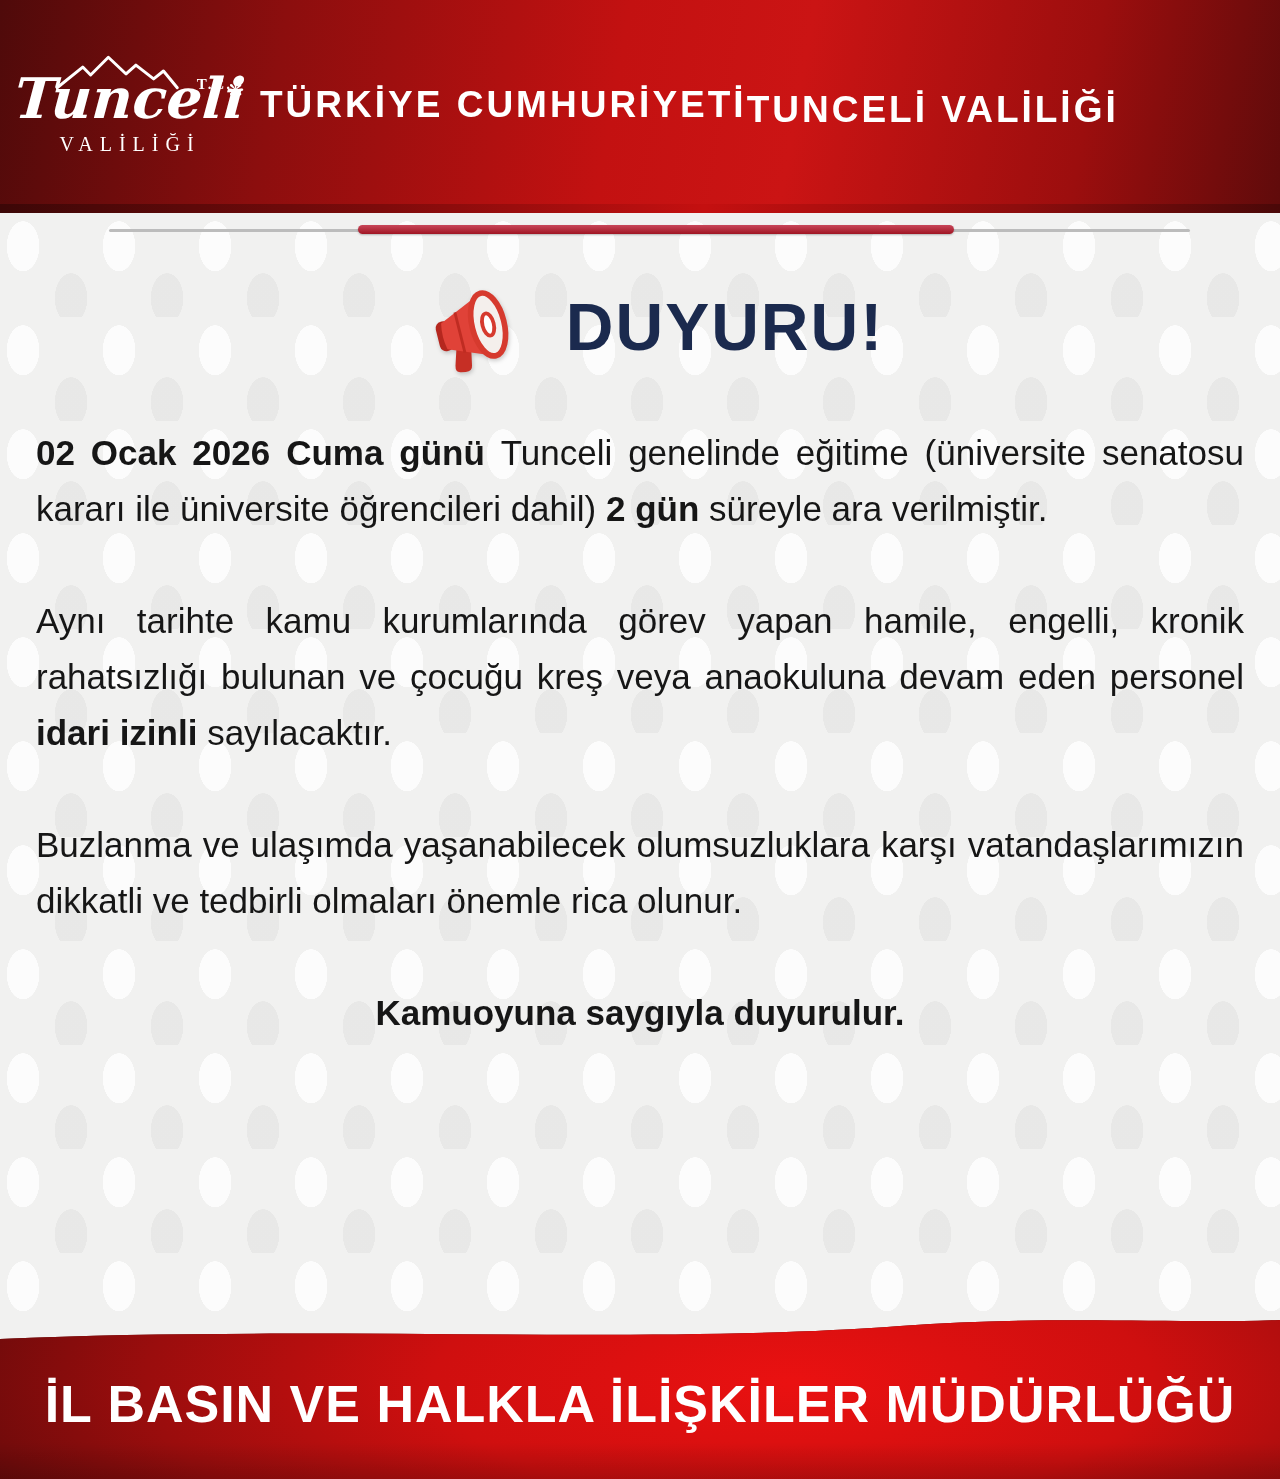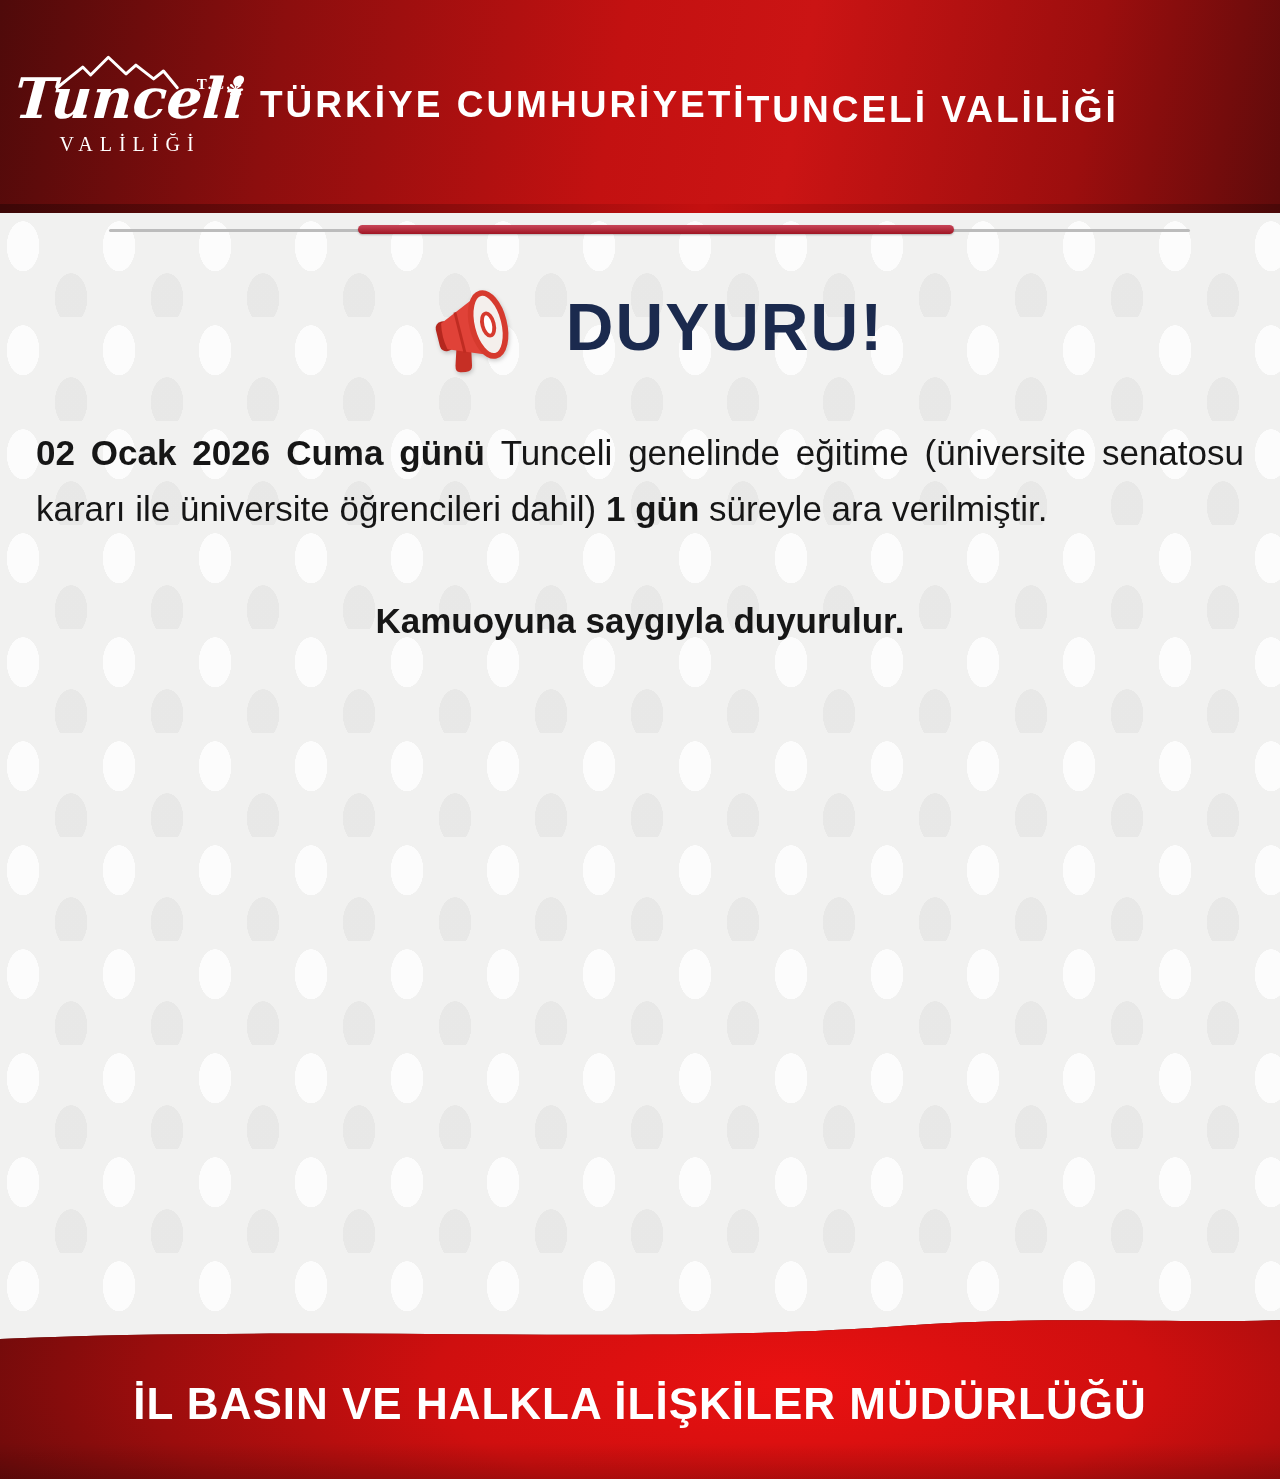--- a/index.html
+++ b/index.html
@@ -88,21 +88,21 @@
   .footer{
     margin-top:auto;flex:0 0 auto;height:166px;position:relative;
     background-color:#5f0a0a;
     background-image:
       linear-gradient(to bottom, rgba(255,255,255,0) 78%, rgba(0,0,0,.18)),
       radial-gradient(ellipse 900px 300px at 62% 42%, #ea1111 0%, #cf0f0f 40%, #9a0d0d 72%, #5f0a0a 100%);
     clip-path:path("M0,26 C300,12 650,32 900,13 C1050,2 1180,11 1280,7 L1280,166 L0,166 Z");
     display:flex;align-items:center;justify-content:center;
   }
   .footer-label{
-    color:#fff;font-weight:700;font-size:44px;letter-spacing:1px;
+    color:#fff;font-weight:700;font-size:52px;letter-spacing:1px;
     padding-top:16px;text-align:left;white-space:nowrap;
   }
 </style>
 </head>
 <body>
 
 <header class="header">
   <div class="logo">
     <svg class="logo-mountain" width="128" height="36" viewBox="0 0 130 36">
       <path d="M4 34 L30 13 L38 21 L56 3 L74 20 L84 11 L102 25 L112 17 L126 34" fill="none" stroke="#ffffff" stroke-width="3" stroke-linejoin="round" stroke-linecap="round"></path>
@@ -132,21 +132,23 @@
         <path d="M18 37 Q15 51 18 65 L63 83 L63 17 Z" fill="#e04238"></path>
         <path d="M35 29 L35 73" stroke="#bf2c22" stroke-width="3"></path>
         <ellipse cx="66" cy="50" rx="17" ry="34" fill="#f4efec" stroke="#d63a2e" stroke-width="6"></ellipse>
         <ellipse cx="66" cy="50" rx="6" ry="12" fill="#ffffff" stroke="#d63a2e" stroke-width="4"></ellipse>
       </g>
     </svg>
     <div class="title">DUYURU!</div>
   </div>
 
   <div class="body-text">
-      <p class="par gap"><b>02 Ocak 2026 Cuma günü </b><span>Tunceli genelinde eğitime (üniversite senatosu kararı ile üniversite öğrencileri dahil) </span><b>1 gün</b><span> süreyle ara verilmiştir.</span></p>
+      <p class="par gap"><b>02 Ocak 2026 Cuma günü </b><span>Tunceli genelinde eğitime (üniversite senatosu kararı ile üniversite öğrencileri dahil) </span><b>2 gün</b><span> süreyle ara verilmiştir.</span></p>
+      <p class="par gap"><span>Aynı tarihte kamu kurumlarında görev yapan hamile, engelli, kronik rahatsızlığı bulunan ve çocuğu kreş veya anaokuluna devam eden personel </span><b>idari izinli</b><span> sayılacaktır.</span></p>
+      <p class="par gap"><span>Buzlanma ve ulaşımda yaşanabilecek olumsuzluklara karşı vatandaşlarımızın dikkatli ve tedbirli olmaları önemle rica olunur.</span></p>
       <p class="par center"><b>Kamuoyuna saygıyla duyurulur.</b></p>
     </div>
 
 </main>
 
 <footer class="footer">
   <div class="footer-label">İL BASIN VE HALKLA İLİŞKİLER MÜDÜRLÜĞÜ</div>
 </footer>
 
 </body></html>

